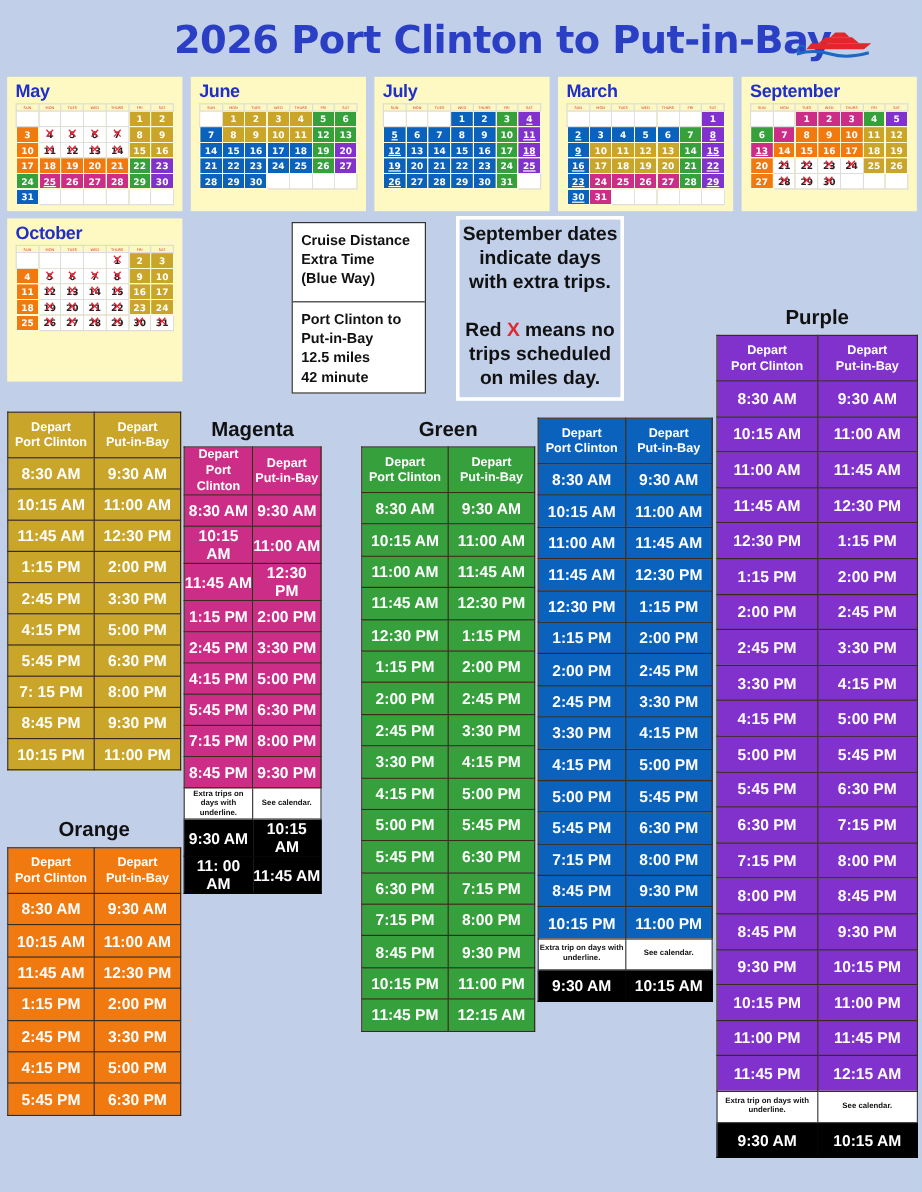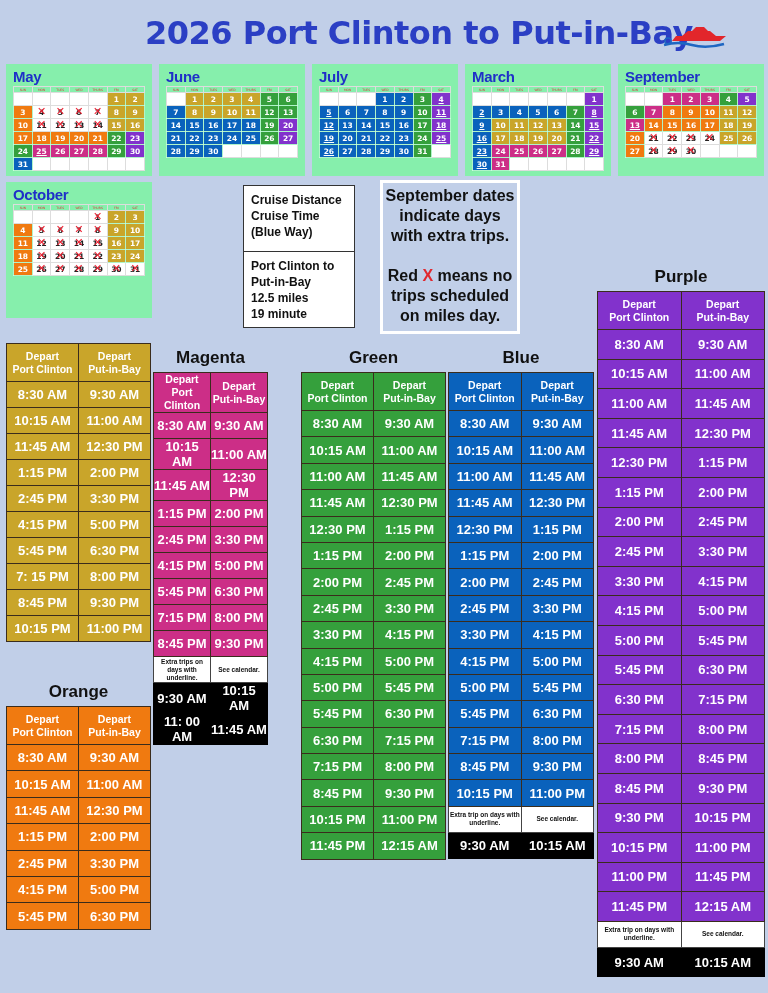--- a/index.html
+++ b/index.html
@@ -1,19 +1,19 @@
 <!DOCTYPE html>
 <html><head>
 <meta charset="utf-8">
 <style>
   *{box-sizing:border-box;margin:0;padding:0}
   body{width:768px;height:993px;background:#c1cfe8;font-family:"DejaVu Sans",sans-serif;position:relative;overflow:hidden}
   .title{position:absolute;left:145px;top:14px;font-size:32px;font-weight:bold;color:#2b3fc4;letter-spacing:-0.5px;white-space:nowrap}
   .boat{position:absolute;left:662px;top:25px;width:66px;height:24px}
-  .cal{position:absolute;background:#86efac;padding:4px 7px 22px 7px}
+  .cal{position:absolute;background:#fef9c3;padding:4px 7px 22px 7px}
   .cal h3{font-family:"Liberation Sans",sans-serif;font-size:15px;font-weight:900;color:#1f2fc8;line-height:18px;letter-spacing:-0.3px}
   .cal table{border-collapse:collapse;width:100%}
   .cal th{font-size:3px;height:6px;color:#d33;font-weight:normal;border:1px solid #ddd;text-transform:uppercase}
   .cal td{width:18px;height:13px;font-size:7.5px;font-weight:bold;color:#fff;text-align:center;border:1px solid rgba(255,255,255,0.35);position:relative}
   .cal td.e{background:#fff;border:1px solid #ddd}
   .cal td.x{background:#fff;color:#222;border:1px solid #ddd}
   .cal td.x::after{content:"✕";position:absolute;left:0;right:0;top:-1px;color:#e23;font-size:11px;line-height:14px}
   .cal td.u span{text-decoration:underline}
   .c-gold{background:#c9a52a}.c-mag{background:#cc2e87}.c-grn{background:#35a03c}
   .c-blu{background:#0a62bc}.c-pur{background:#8232cc}.c-org{background:#f07a10}
@@ -423,28 +423,28 @@
           <td class="x"><span>30</span></td>
           <td class="x"><span>31</span></td>
         </tr>
       </tbody>
     </table>
   </div>
 
 <div class="infobox">
   <div class="top">
     <div>Cruise Distance</div>
-    <div>Cruise Time</div>
+    <div>Extra Time</div>
     <div>(Blue Way)</div>
   </div>
   <div class="bot">
     <div>Port Clinton to</div>
     <div>Put-in-Bay</div>
     <div>12.5 miles</div>
-    <div>19 minute</div>
+    <div>42 minute</div>
   </div>
 </div>
 
 <div class="legend">
   <div>September dates</div>
   <div>indicate days</div>
   <div>with extra trips.</div>
   <div style="height:20px"></div>
   <div><span>Red </span><span class="red">X</span><span> means no</span></div>
   <div>trips scheduled</div>
@@ -639,21 +639,20 @@
           <td style="background:#35a03c;height:26.4px">11:00 PM</td>
         </tr>
         <tr>
           <td style="background:#35a03c;height:26.4px">11:45 PM</td>
           <td style="background:#35a03c;height:26.4px">12:15 AM</td>
         </tr>
       </tbody>
     </table>
   </div>
 <div class="sch" id="s3" style="left:448px;top:348px;width:146px">
-    <div class="lbl">Blue</div>
     <table>
       <tbody>
         <tr>
           <td class="h" style="background:#0a62bc"><span style="white-space:pre-line">Depart
 Port Clinton</span></td>
           <td class="h" style="background:#0a62bc"><span style="white-space:pre-line">Depart
 Put-in-Bay</span></td>
         </tr>
         <tr>
           <td style="background:#0a62bc;height:26.4px">8:30 AM</td>
@@ -719,21 +718,21 @@
           <td class="n">Extra trip on days with underline.</td>
           <td class="n">See calendar.</td>
         </tr>
         <tr>
           <td class="k" style="height:26.4px">9:30 AM</td>
           <td class="k" style="height:26.4px">10:15 AM</td>
         </tr>
       </tbody>
     </table>
   </div>
-<div class="sch" id="s4" style="left:597px;top:267px;width:168px">
+<div class="sch" id="s4" style="left:597px;top:255px;width:168px">
     <div class="lbl">Purple</div>
     <table>
       <tbody>
         <tr>
           <td class="h" style="background:#8232cc"><span style="white-space:pre-line">Depart
 Port Clinton</span></td>
           <td class="h" style="background:#8232cc"><span style="white-space:pre-line">Depart
 Put-in-Bay</span></td>
         </tr>
         <tr>

